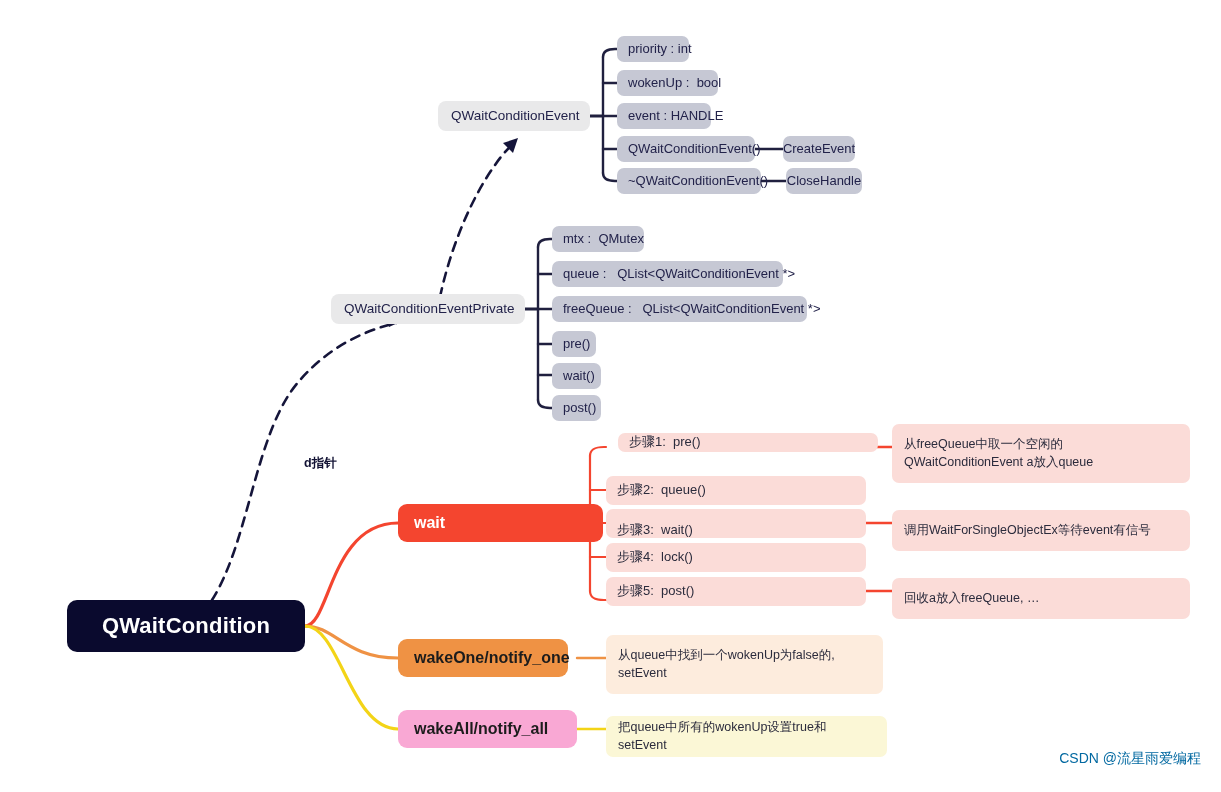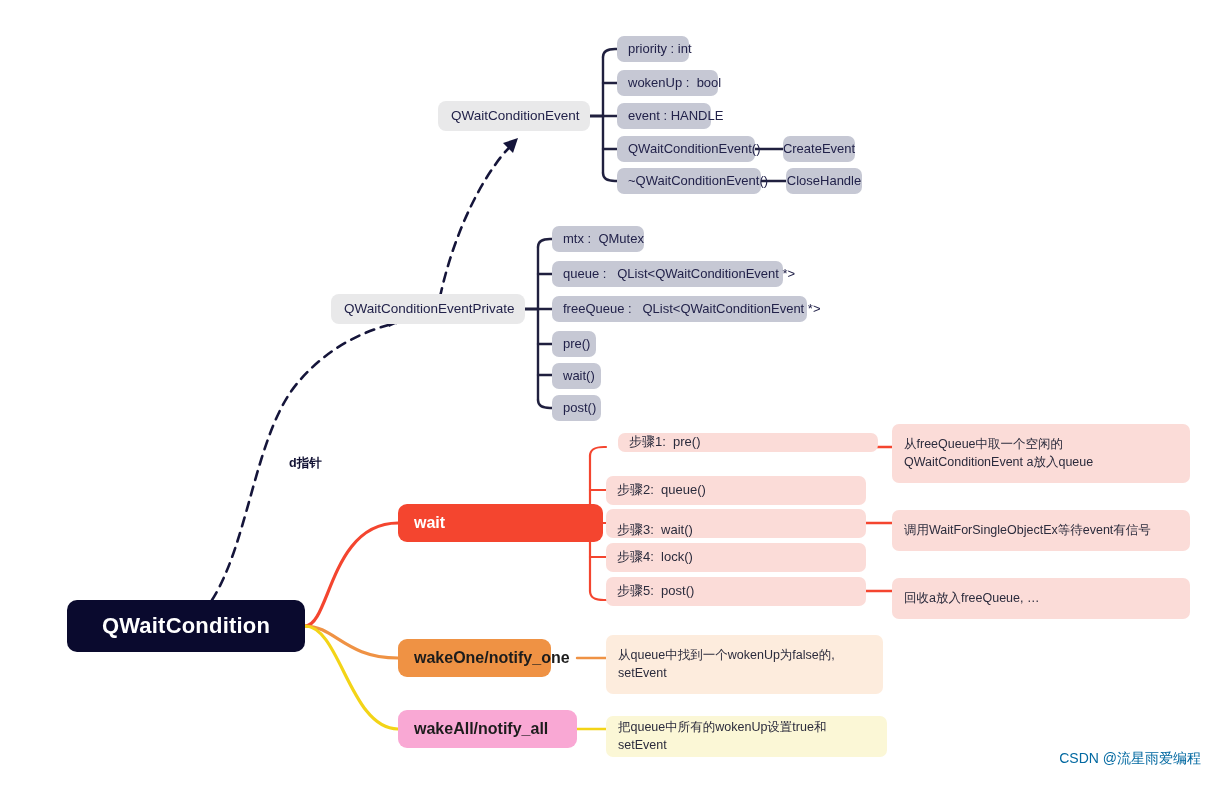--- a/index.html
+++ b/index.html
@@ -105,21 +105,21 @@
 
       <path d="M440 297 C 450 250, 470 200, 495 165 C 503 153, 510 147, 516 141" stroke="#15153a" stroke-width="2.6" stroke-dasharray="9 7"></path>
       <path d="M518 138 L 503 143 L 513 153 Z" fill="#15153a" stroke="none"></path>
     </g>
   </svg>
 
   <div class="node root">
     <span>QWaitCondition</span>
   </div>
 
-  <div class="dlabel" style="left:289px;top:455px;">d指针</div>
+  <div class="dlabel" style="left:304px;top:455px;">d指针</div>
 
   <div class="node cls" style="left:438px;top:101px;width:152px;height:30px;">
     <span>QWaitConditionEvent</span>
   </div>
 
   <div class="node mem" style="left:617px;top:36px;width:72px;height:26px;text-align:right;">
     <span>priority : int</span>
   </div>
   <div class="node mem" style="left:617px;top:70px;width:101px;height:26px;">
     <span>wokenUp :  bool</span>
@@ -188,21 +188,21 @@
     <span>从freeQueue中取一个空闲的
 QWaitConditionEvent  a放入queue</span>
   </div>
   <div class="note-red" style="position:absolute;left:892px;top:510px;width:274px;height:27px;">
     <span>调用WaitForSingleObjectEx等待event有信号</span>
   </div>
   <div class="note-red" style="position:absolute;left:892px;top:578px;width:274px;height:27px;">
     <span>回收a放入freeQueue, …</span>
   </div>
 
-  <div class="node br br-one" style="left:398px;top:639px;width:153px;height:38px;">
+  <div class="node br br-one" style="left:398px;top:639px;width:170px;height:38px;">
     <span>wakeOne/notify_one</span>
   </div>
   <div class="note-orange" style="position:absolute;left:606px;top:635px;width:253px;height:45px;">
     <span>从queue中找到一个wokenUp为false的,
 setEvent</span>
   </div>
 
   <div class="node br br-all" style="left:398px;top:710px;width:179px;height:38px;">
     <span>wakeAll/notify_all</span>
   </div>

